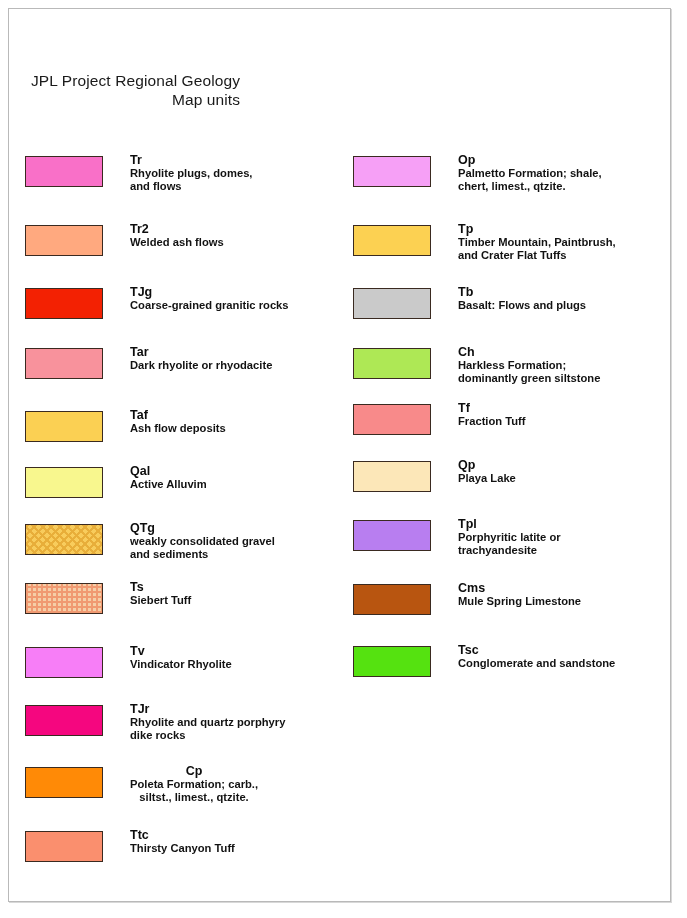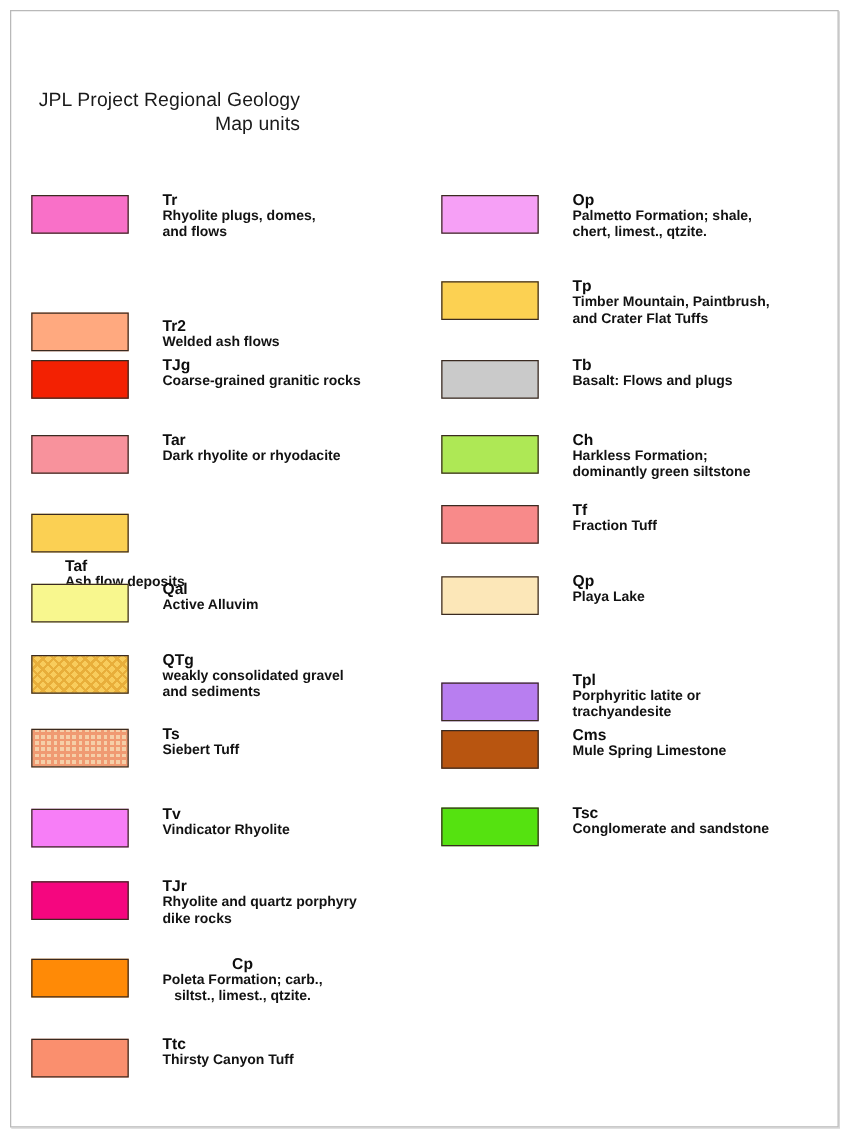--- a/index.html
+++ b/index.html
@@ -90,42 +90,42 @@
 
   <div class="column" id="column-left">
       <div class="legend-entry" style="height: 69px;">
         <div class="swatch" style="background-color: rgb(249, 112, 200); background-image: none;"></div>
         <div class="entry-text">
           <div class="entry-code">Tr</div>
           <div class="entry-desc">Rhyolite plugs, domes,
  and flows</div>
         </div>
       </div>
-      <div class="legend-entry" style="height: 63px; align-items: flex-end;">
+      <div class="legend-entry" style="height: 63px;">
         <div class="swatch" style="background-color: rgb(255, 169, 127); background-image: none;"></div>
         <div class="entry-text">
           <div class="entry-code">Tr2</div>
           <div class="entry-desc">Welded ash flows</div>
         </div>
       </div>
       <div class="legend-entry" style="height: 60px;">
         <div class="swatch" style="background-color: rgb(243, 33, 2); background-image: none;"></div>
         <div class="entry-text">
           <div class="entry-code">TJg</div>
           <div class="entry-desc">Coarse-grained granitic rocks</div>
         </div>
       </div>
       <div class="legend-entry" style="height: 63px;">
         <div class="swatch" style="background-color: rgb(248, 146, 156); background-image: none;"></div>
         <div class="entry-text">
           <div class="entry-code">Tar</div>
           <div class="entry-desc">Dark rhyolite or rhyodacite</div>
         </div>
       </div>
-      <div class="legend-entry" style="height: 56px; flex-direction: column;">
+      <div class="legend-entry" style="height: 56px;">
         <div class="swatch" style="background-color: rgb(251, 208, 83); background-image: none;"></div>
         <div class="entry-text">
           <div class="entry-code">Taf</div>
           <div class="entry-desc">Ash flow deposits</div>
         </div>
       </div>
       <div class="legend-entry" style="height: 57px;">
         <div class="swatch" style="background-color: rgb(248, 247, 142); background-image: none;"></div>
         <div class="entry-text">
           <div class="entry-code">Qal</div>
@@ -217,21 +217,21 @@
           <div class="entry-desc">Fraction Tuff</div>
         </div>
       </div>
       <div class="legend-entry" style="height: 59px;">
         <div class="swatch" style="background-color: rgb(252, 231, 184); background-image: none;"></div>
         <div class="entry-text">
           <div class="entry-code">Qp</div>
           <div class="entry-desc">Playa Lake</div>
         </div>
       </div>
-      <div class="legend-entry" style="height: 64px; align-items: flex-end;">
+      <div class="legend-entry" style="height: 64px;">
         <div class="swatch" style="background-color: rgb(184, 126, 240); background-image: none;"></div>
         <div class="entry-text">
           <div class="entry-code">Tpl</div>
           <div class="entry-desc">Porphyritic latite or
 trachyandesite</div>
         </div>
       </div>
       <div class="legend-entry" style="height: 62px;">
         <div class="swatch" style="background-color: rgb(184, 85, 16); background-image: none;"></div>
         <div class="entry-text">

